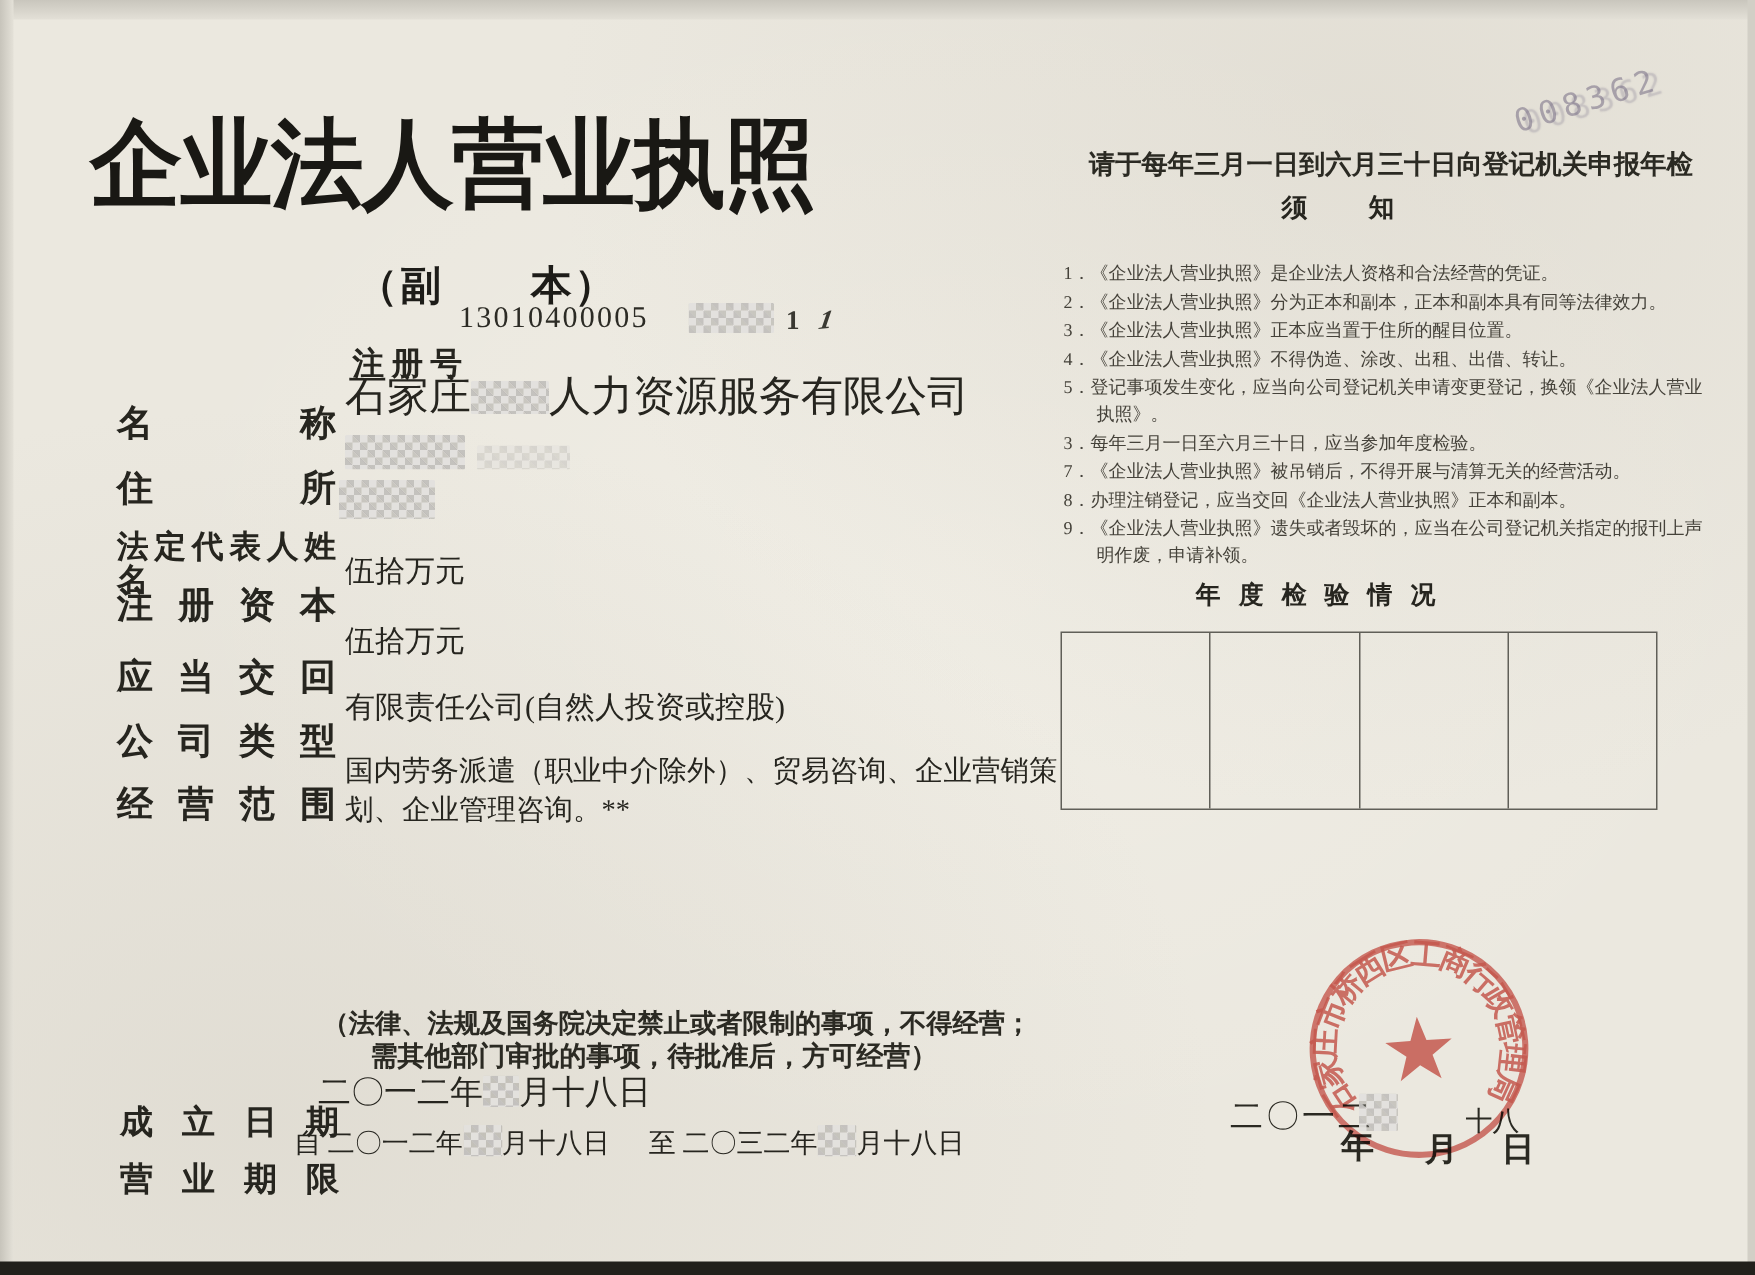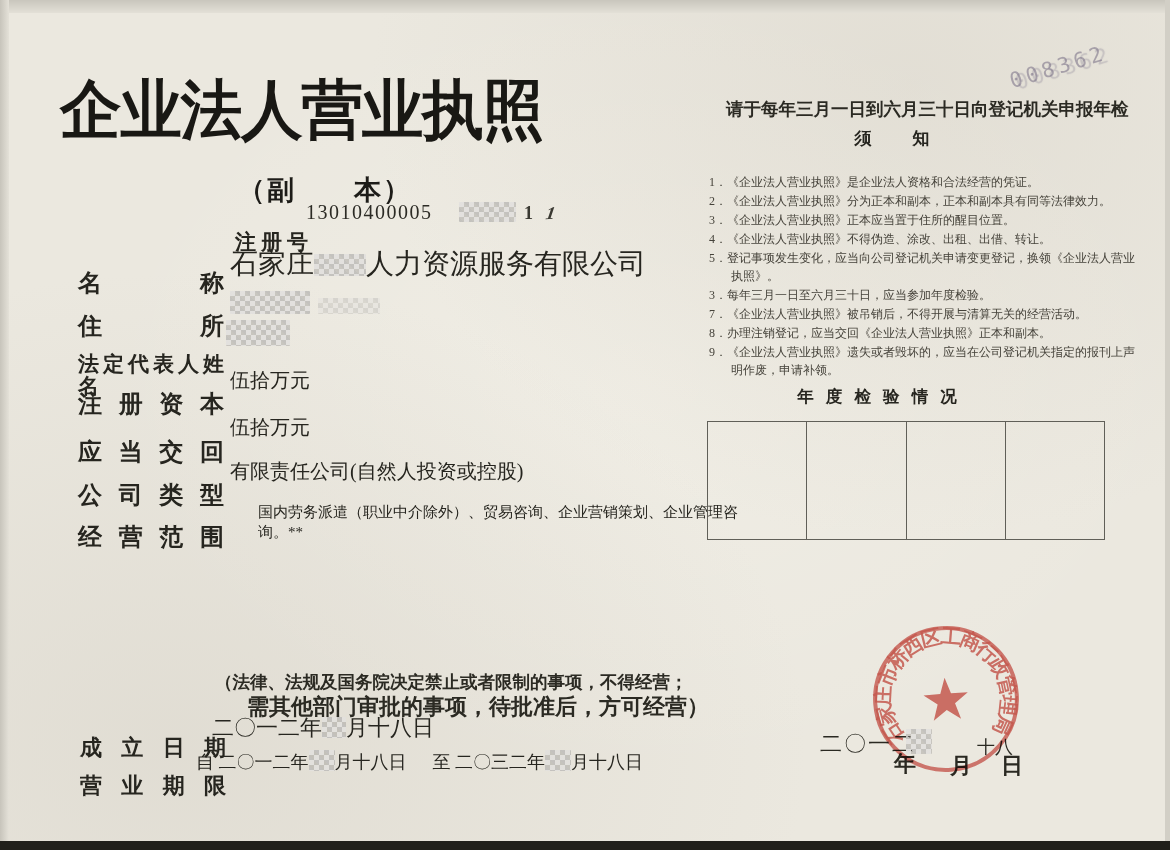--- a/index.html
+++ b/index.html
@@ -39,38 +39,38 @@
     background-size:10px 10px; background-position:0 0,5px 5px; border-radius:1px;
   }
   .blur.abs { position:absolute; }
   .blur.inline { display:inline-block; vertical-align:-3px; }
   .blur.faint { opacity:0.55; }
 
   .flabel { position:absolute; left:78px; width:146px; font-size:24px; font-weight:bold; line-height:1.05;
             text-align:justify; text-align-last:justify; color:#26251f;margin-top:24px; }
   .flabel.small { font-size:21px; }
   .fvalue { position:absolute; left:230px; font-size:28px; white-space:nowrap; color:#26251f; }
-  .fvalue.scope { white-space:normal; width:484px; font-size:15px; line-height:1.35; z-index:3;margin-left:28px; }
+  .fvalue.scope { white-space:normal; width:484px; font-size:19px; line-height:1.35; z-index:3; }
 
   .annual-note { position:absolute; left:726px; top:97px; font-size:17.5px; font-weight:bold; white-space:nowrap; color:#2b2a23; }
   .notice-heading { position:absolute; left:690px; top:127px; width:416px; text-align:center;
                     font-size:17px; font-weight:bold; letter-spacing:12px; color:#26251f; }
   .notice-list { position:absolute; left:692px; top:156px; width:426px; margin:17px; padding:0; list-style:none;
                  font-size:12px; line-height:18px; color:#45423a; }
   .notice-list li { padding-left:22px; text-indent:-22px; margin-bottom:1px; }
 
   .inspection-heading { position:absolute; left:671px; top:386px; width:416px; text-align:center;
                         font-size:16.5px; font-weight:bold; letter-spacing:4px; color:#26251f; }
   .inspection-table { position:absolute; left:707px; top:421px; width:396px; height:117px;
                       border:1.5px solid #605f58; display:flex; z-index:1; }
   .inspection-cell { flex:1; border-right:1.5px solid #605f58; }
   .inspection-cell:last-child { border-right:none; }
 
   .disclaimer1 { position:absolute; left:215px; top:670px; font-size:17.5px; font-weight:bold; color:#2b2a23; white-space:nowrap; }
-  .disclaimer2 { position:absolute; left:247px; top:692px; font-size:22px; font-weight:bold; color:#2b2a23; white-space:nowrap; }
+  .disclaimer2 { position:absolute; left:247px; top:692px; font-size:18px; font-weight:bold; color:#2b2a23; white-space:nowrap; }
 
   .est-value  { position:absolute; left:212px; top:713px; font-size:22px; white-space:nowrap; }
   .term-value { position:absolute; left:196px; top:750px; font-size:18px; white-space:nowrap; }
   .term-value .to-word { margin-left:26px; }
   .date-label { position:absolute; left:80px; width:146px; font-size:22px; font-weight:bold;
                 text-align:justify; text-align-last:justify; color:#26251f; }
 
   .issue-piece { position:absolute; font-size:22px; color:#2a2922; }
   .issue-piece.bold { font-weight:bold; }
 

